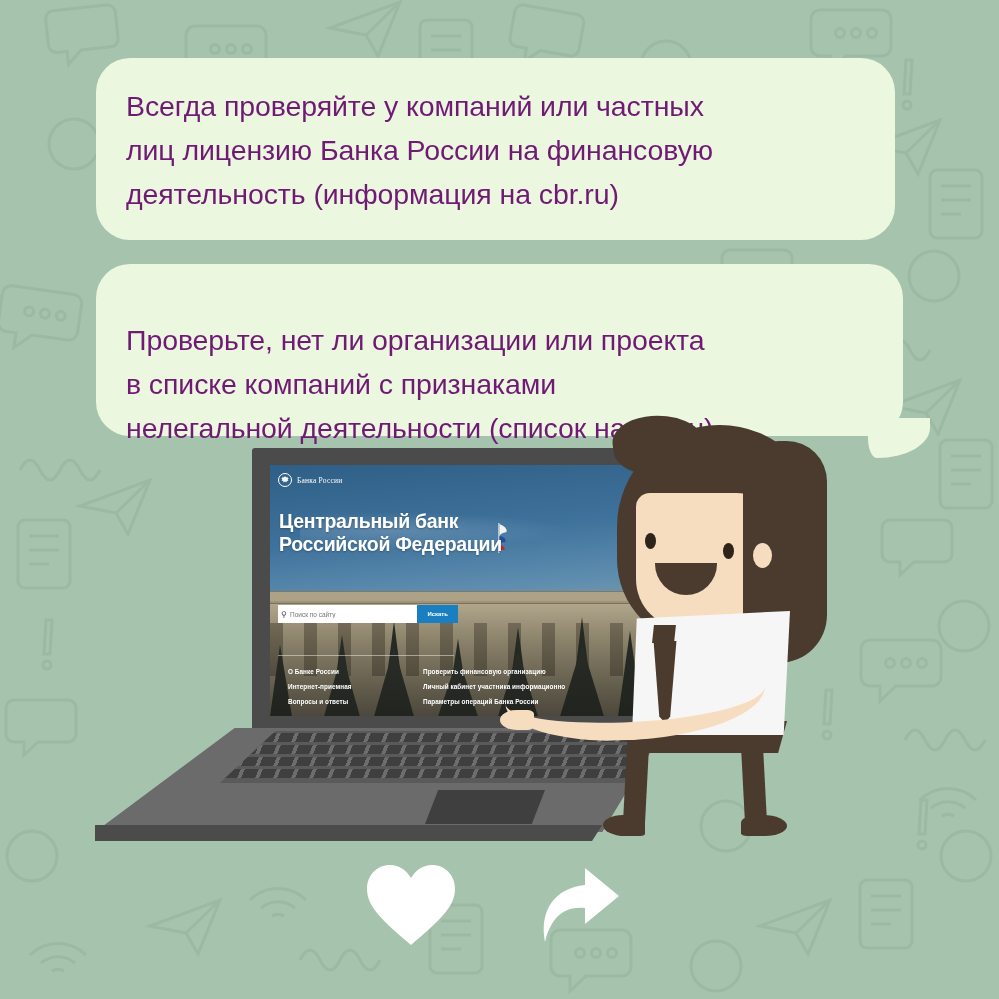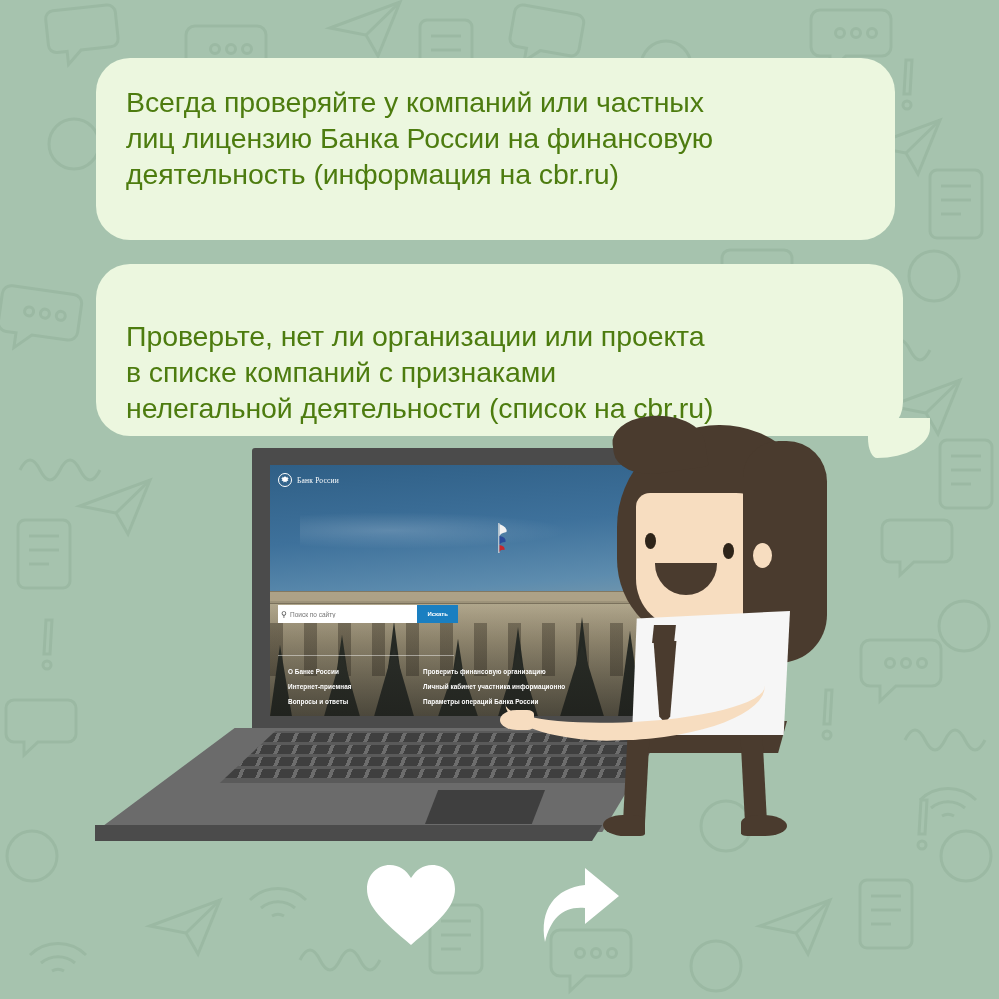--- a/index.html
+++ b/index.html
@@ -15,22 +15,22 @@
 
   
   .bubble {
     position:absolute;
     background:#ecf7df;
     border-radius:34px;
     z-index:3;
   }
   .bubble-text {
     font-size:28.5px;
-    line-height:36px;
-    color:#4d7c0f;
+    line-height:44px;
+    color:#701a75;
     letter-spacing:-0.1px;
     white-space:pre-line;
   }
   #bubble-1 { left:96px; top:58px; width:799px; height:182px; }
   #bubble-1 .bubble-text { padding:26px 30px 0 30px; }
   #bubble-2 { left:96px; top:264px; width:807px; height:172px; }
   #bubble-2 .bubble-text { padding:22px 30px 0 30px;margin-top:32px; }
   
   #bubble-2-tail {
     position:absolute; left:868px; top:418px; width:62px; height:40px;
@@ -370,23 +370,25 @@
         <path d="M8.5,13 q7,1 6,6 q-5,0 -6,3 z" fill="#2a4a9a"></path>
         <path d="M8.5,22 q6,1 5,5 q-4,-1 -5,2 z" fill="#c8262c"></path>
       </svg>
 
       <div id="screen-logo">
         <span id="screen-logo-mark">
           <svg width="10" height="10" viewBox="0 0 10 10" aria-hidden="true">
             <path d="M5,1.2 L3.4,2.4 L2.1,1.5 L2.6,3.1 L1.2,3.6 L2.4,4.6 L1.6,6 L3.2,5.8 L3.6,7.4 L5,6.4 L6.4,7.4 L6.8,5.8 L8.4,6 L7.6,4.6 L8.8,3.6 L7.4,3.1 L7.9,1.5 L6.6,2.4 z" fill="#ffffff"></path>
           </svg>
         </span>
-        <span id="screen-logo-text">Банк России</span>
+        <span id="screen-logo-text">Банка России</span>
       </div>
 
+      <div id="screen-hero">Центральный банк
+Российской Федерации</div>
 
       <div id="screen-searchbar">
         <span id="screen-search-icon">⚲</span>
         <input id="screen-search-input" type="text" placeholder="Поиск по сайту" style="">
         <button id="screen-search-btn">Искать</button>
       </div>
 
       <div id="screen-divider"></div>
 
       <div id="screen-links">

